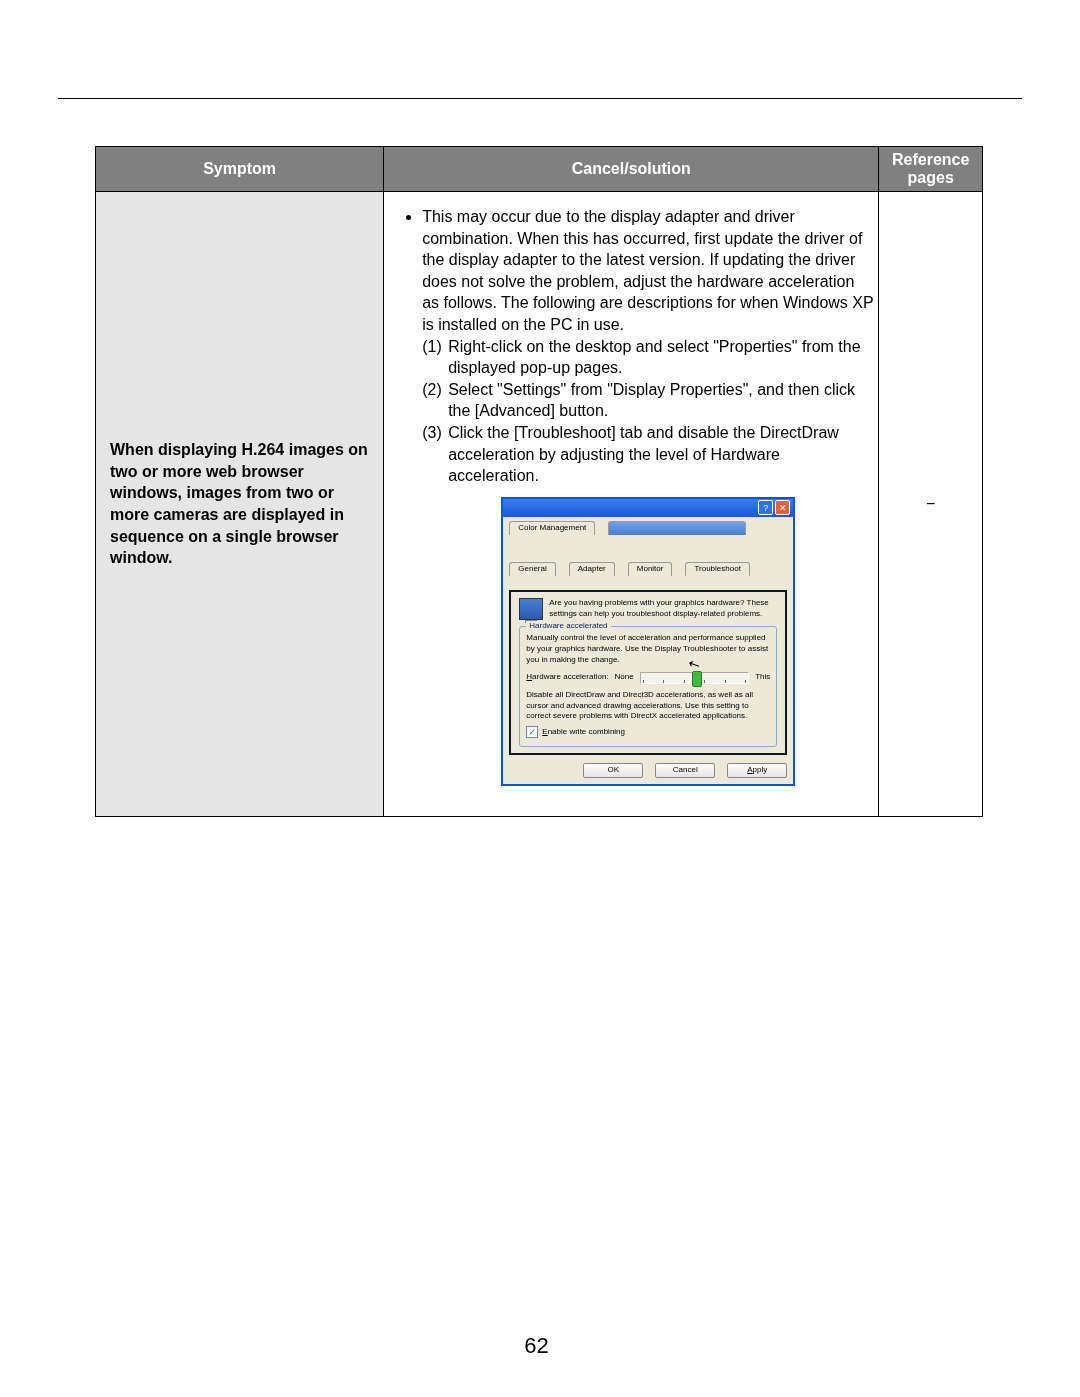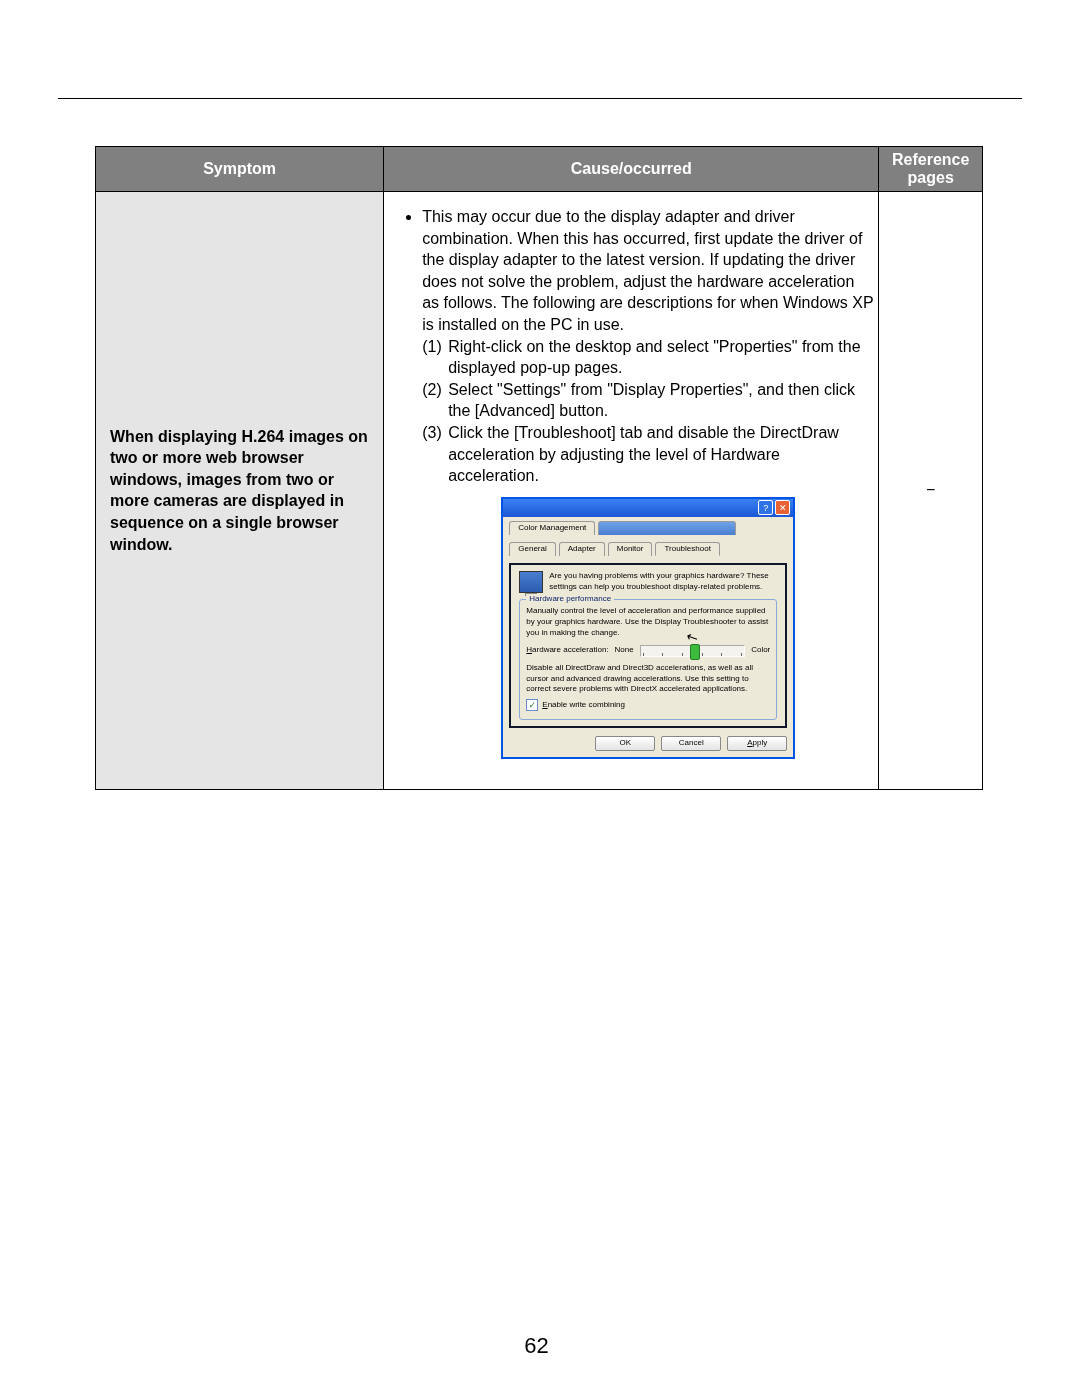--- a/index.html
+++ b/index.html
@@ -114,23 +114,23 @@
     color: #fff;
   }
   .dlg-help { background:#2d73e7; border:1px solid #fff; }
   .dlg-close { background:#e86236; border:1px solid #fff; }
   .dlg-body {
     padding: 4px 6px 6px 6px;
   }
   .tabs {
     display: flex;
     flex-wrap: wrap;
-    gap: 4px;
-    position: relative;
-    margin-bottom: 8px;
+    gap: 14px;
+    position: relative;
+    margin-bottom: 15px;
   }
   .tab {
     background: #ece9d8;
     border: 1px solid #999;
     border-bottom: none;
     padding: 1px 8px;
     font-size: 8px;
     border-radius: 3px 3px 0 0;
     margin-right: -1px;
   }
@@ -226,21 +226,21 @@
     margin-top:4px;
   }
   .chk {
     width:10px; height:10px; border:1px solid #6a8ccf; background:#fff;
     display:inline-flex; align-items:center; justify-content:center;
     color:#2a7a2a; font-size:9px; line-height:9px;
   }
   .dlg-buttons {
     display:flex;
     justify-content:flex-end;
-    gap:6px;
+    gap:12px;
     margin-top:8px;
   }
   .winbtn {
     min-width: 46px;
     text-align:center;
     padding: 1px 6px;
     border:1px solid #888;
     background: linear-gradient(#fff,#e4e4e4);
     border-radius:2px;
     font-size:8px;
@@ -261,21 +261,21 @@
 
 <table class="table-wrap">
   <colgroup>
     <col class="col-symptom">
       <col class="col-cause">
       <col class="col-ref">
   </colgroup>
   <thead>
     <tr>
       <th>Symptom</th>
-      <th>Cause/occurred</th>
+      <th>Cancel/solution</th>
       <th>Reference pages</th>
     </tr>
   </thead>
   <tbody>
     <tr>
       <td class="td-symptom">When displaying H.264 images on two or more web browser windows, images from two or more cameras are displayed in sequence on a single browser window.</td>
       <td class="td-cause">
         <ul class="bullet">
           <li>
             <div>This may occur due to the display adapter and driver combination. When this has occurred, first update the driver of the display adapter to the latest version. If updating the driver does not solve the problem, adjust the hardware acceleration as follows. The following are descriptions for when Windows XP is installed on the PC in use.</div>
@@ -309,38 +309,38 @@
                     <span class="tab row2">Adapter</span>
                     <span class="tab row2">Monitor</span>
                     <span class="tab row2 active">Troubleshoot</span>
                   </div>
                   <div class="tab-content">
                     <div class="intro">
                       <div class="monitor-icon"></div>
                       <div>Are you having problems with your graphics hardware? These settings can help you troubleshoot display-related problems.</div>
                     </div>
                     <div class="fieldset">
-                      <div class="legend">Hardware performance</div>
+                      <div class="legend">Hardware accelerated</div>
                       <div>Manually control the level of acceleration and performance supplied by your graphics hardware. Use the Display Troubleshooter to assist you in making the change.</div>
                       <div class="slider-row">
                         <span><span class="u">H</span>ardware acceleration:</span>
                         <span>None</span>
                         <div class="slider-track">
                           <span class="arrow-annot">↖</span>
                           <div class="slider-thumb"></div>
                           <div class="slider-ticks">
                               <span></span>
                               <span></span>
                               <span></span>
                               <span></span>
                               <span></span>
                               <span></span>
                             </div>
                         </div>
-                        <span>Color</span>
+                        <span>This</span>
                       </div>
                       <div>Disable all DirectDraw and Direct3D accelerations, as well as all cursor and advanced drawing accelerations. Use this setting to correct severe problems with DirectX accelerated applications.</div>
                       <div class="checkbox-row">
                         <span class="chk">✓</span>
                         <span><span class="u">E</span>nable write combining</span>
 
                       </div>
                     </div>
                   </div>
                   <div class="dlg-buttons">

